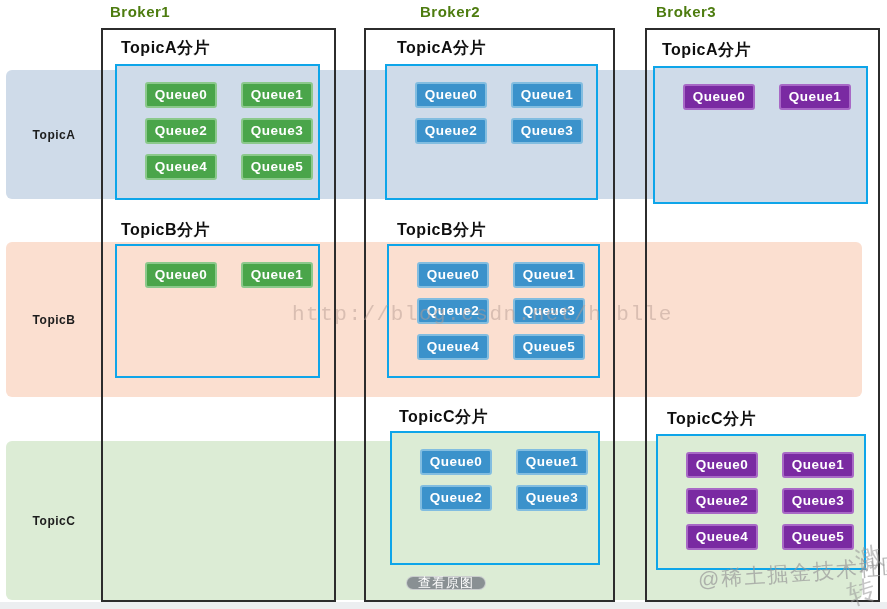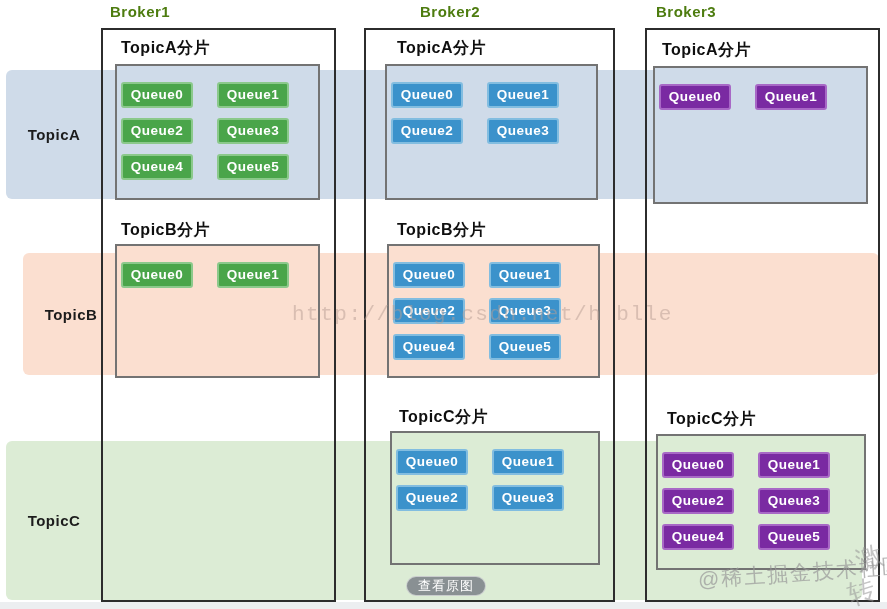--- a/index.html
+++ b/index.html
@@ -3,36 +3,36 @@
 <meta charset="utf-8">
 <style>
   html,body { margin:0; padding:0; background:#ffffff; }
   .stage {
     position:relative; width:887px; height:609px; background:#ffffff;
     font-family:"Liberation Sans", sans-serif; overflow:hidden;
   }
   
   .band { position:absolute; left:6px; width:856px; border-radius:6px; z-index:1; }
   .band-a { top:70px;  height:129px; }
-  .band-b { top:253px; height:122px;margin-left:17px; }
+  .band-b { top:242px; height:155px; }
   .band-c { top:441px; height:159px; }
   .band-label {
     position:absolute; left:6px; width:96px; z-index:2;
     display:flex; align-items:center; justify-content:center;
-    font-weight:bold; font-size:15px; color:#1c1c1c; letter-spacing:.5px;
+    font-weight:bold; font-size:12px; color:#1c1c1c; letter-spacing:.5px;
   }
   
   .broker-name { position:absolute; top:3px; font-weight:bold; font-size:15px; color:#4d7c0f; letter-spacing:.5px; z-index:3; }
   .broker-box  { position:absolute; top:28px; height:570px; border:2px solid #2c2c2c; background:transparent; z-index:2; }
   
   .shard-title { position:absolute; font-weight:bold; font-size:16px; color:#0f0f0f; letter-spacing:.5px; z-index:4; }
   .shard-box {
-    position:absolute; border:2px solid #737373; box-sizing:border-box; z-index:3;
+    position:absolute; border:2px solid #0ea5e9; box-sizing:border-box; z-index:3;
     display:grid; grid-template-columns:72px 72px; column-gap:24px; row-gap:10px;
-    align-content:start; justify-content:start; padding:16px 0 0 4px;
+    align-content:start; justify-content:start; padding:16px 0 0 28px;
   }
   .chip {
     width:68px; height:22px; line-height:22px; border:2px solid; border-radius:3px;
     text-align:center; color:#ffffff; font-weight:bold; font-size:13.5px; letter-spacing:.5px;
   }
   
   .wm-center {
     position:absolute; left:256px; top:303px; z-index:8; white-space:nowrap;
     font-family:Liberation Mono, monospace; font-size:21px; letter-spacing:1.5px;
     color:rgba(183,158,148,0.5);
@@ -42,21 +42,21 @@
     position:absolute; left:698px; top:566px; z-index:8; white-space:nowrap;
     font-size:21px; letter-spacing:2px; color:rgba(152,152,152,0.7);
     transform:rotate(-4deg); transform-origin:left center;
   }
   .wm-char { position:absolute; z-index:8; font-size:27px; color:rgba(150,150,150,0.55); transform:rotate(-18deg); }
   .wm-char-1 { left:856px; top:540px; }
   .wm-char-2 { left:848px; top:574px; }
   
   .bottom-strip { position:absolute; left:0; top:602px; width:887px; height:7px; background:#eceef0; z-index:6; }
   .view-btn {
-    position:absolute; left:406px; top:576px; width:80px; height:20px; z-index:9;
+    position:absolute; left:406px; top:576px; width:80px; height:14px; z-index:9;
     border-radius:14px; background:rgba(122,128,135,0.85); border:1px solid rgba(255,255,255,0.55);
     color:#ffffff; font-size:13px; letter-spacing:1px;
     display:flex; align-items:center; justify-content:center; cursor:pointer; box-sizing:border-box;
   }
 </style>
 </head>
 <body>
 
 <div class="stage">
 

